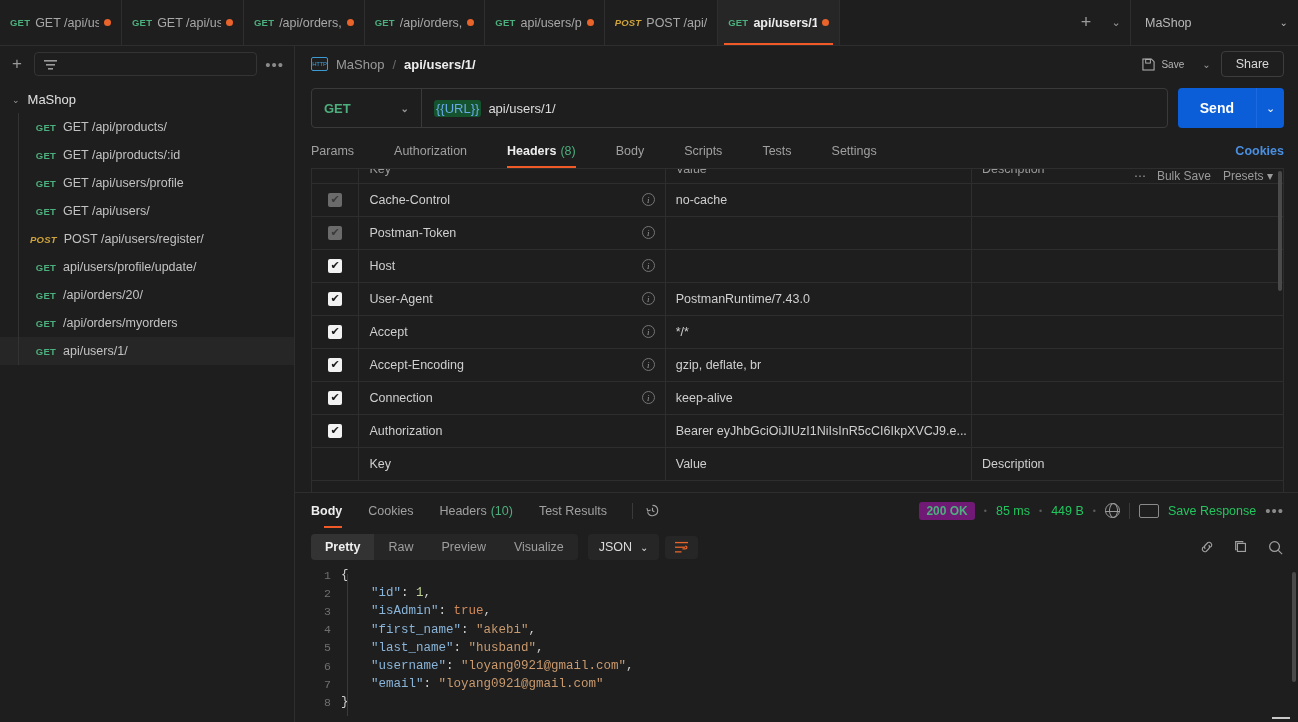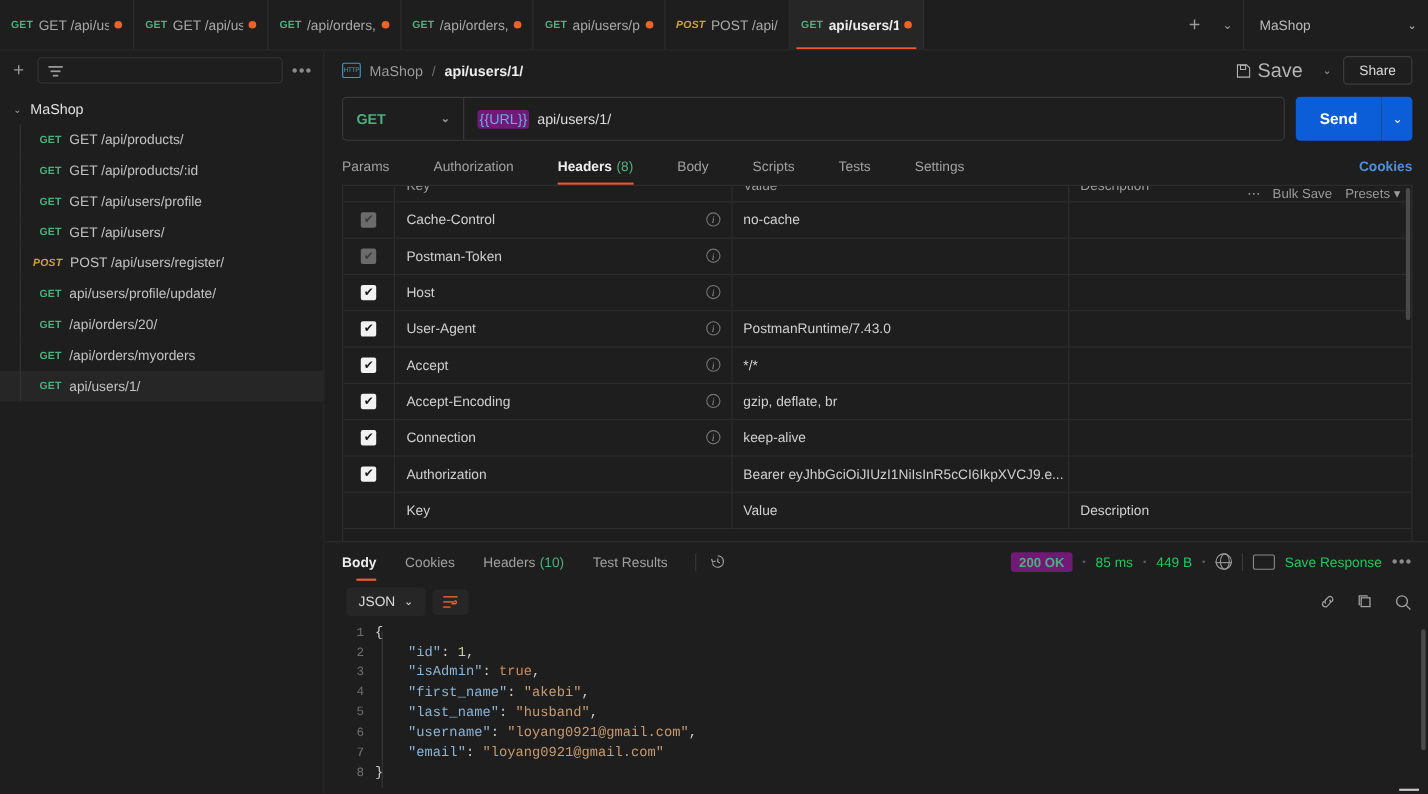--- a/index.html
+++ b/index.html
@@ -127,21 +127,21 @@
     border-radius: 2px; font-size: 6px; color: #3d9bd4;
     display: flex; align-items: center; justify-content: center;
     font-family: "Liberation Sans", sans-serif; letter-spacing: -.3px;
   }
   .crumb { font-size: 13px; color: #9a9a9a; cursor: pointer; }
   .crumb-sep { font-size: 13px; color: #6a6a6a; }
   .crumb.cur { color: #ededed; font-weight: bold; }
   .crumb-right { margin-left: auto; display: flex; align-items: center; gap: 4px; }
   .save-btn {
     display: flex; align-items: center; gap: 6px;
-    font-size: 18px; color: #b5b5b5; padding: 5px 8px;
+    font-size: 10px; color: #b5b5b5; padding: 5px 8px;
     border-radius: 4px; cursor: pointer;
   }
   .share-btn {
     font-size: 12.5px; color: #d8d8d8; padding: 5px 14px;
     border: 1px solid #3d3d3d; border-radius: 4px; cursor: pointer;
   }
 
   .urlrow { display: flex; align-items: center; gap: 10px; padding: 6px 14px 0 16px; }
   .urlbox {
     flex: 1; height: 40px; display: flex; align-items: center;
@@ -151,21 +151,21 @@
     width: 110px; display: flex; align-items: center;
     justify-content: space-between; padding: 0 12px;
     font-size: 13px; font-weight: bold; color: #4caf7d; cursor: pointer;
     border-right: 1px solid #3a3a3a; height: 100%;
   }
   .url-field {
     flex: 1; padding: 0 12px; font-size: 13px; color: #dcdcdc;
     display: flex; align-items: center; gap: 2px; cursor: text;
   }
   .var-chip {
-    color: #6aa9e9; background: #701a75; border-radius: 3px;
+    color: #6aa9e9; background: #14532d; border-radius: 3px;
     padding: 1px 2px;
   }
   .send-wrap { display: flex; height: 40px; }
   .send-btn {
     background: #0b5ed7; color: #fff; font-size: 14px; font-weight: bold;
     border: none; border-radius: 4px 0 0 4px; padding: 0 22px; cursor: pointer;
     font-family: "Liberation Sans", sans-serif;
   }
   .send-caret {
     background: #0b5ed7; color: #fff; border: none;
@@ -646,20 +646,26 @@
             <span class="sepdot">•</span>
             <span class="globe"></span>
             <span class="vbar"></span>
             <span class="sv-ic"></span>
             <span class="muted">Save Response</span>
             <span class="ic-dots">•••</span>
           </div>
         </div>
 
         <div class="bodytools">
+          <div class="seg" id="viewmodes">
+              <div class="on">Pretty</div>
+              <div class="">Raw</div>
+              <div class="">Preview</div>
+              <div class="">Visualize</div>
+            </div>
           <div class="fmt-sel">
             <span>JSON</span>
             <span style="font-size:10px">⌄</span>
           </div>
           <div class="wrap-btn">
             <svg width="15" height="13" viewBox="0 0 16 14">
               <rect x="1" y="1" width="14" height="1.4" fill="#e8642a"></rect>
               <rect x="1" y="6" width="11" height="1.4" fill="#e8642a"></rect>
               <rect x="1" y="11" width="7" height="1.4" fill="#e8642a"></rect>
               <path d="M12 5.5c2.5 0 2.5 3 0 3h-3" fill="none" stroke="#e8642a" stroke-width="1.3"></path>

